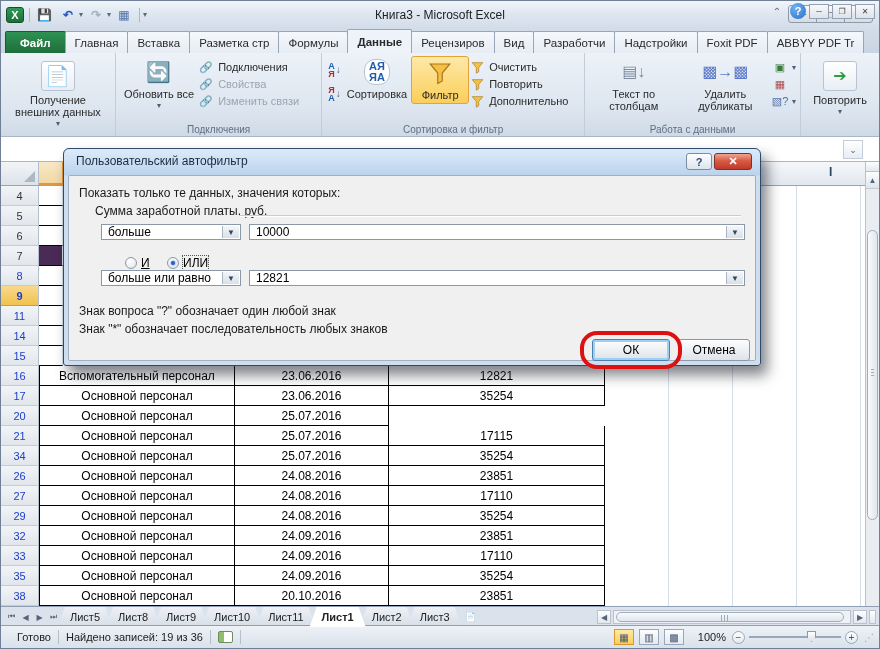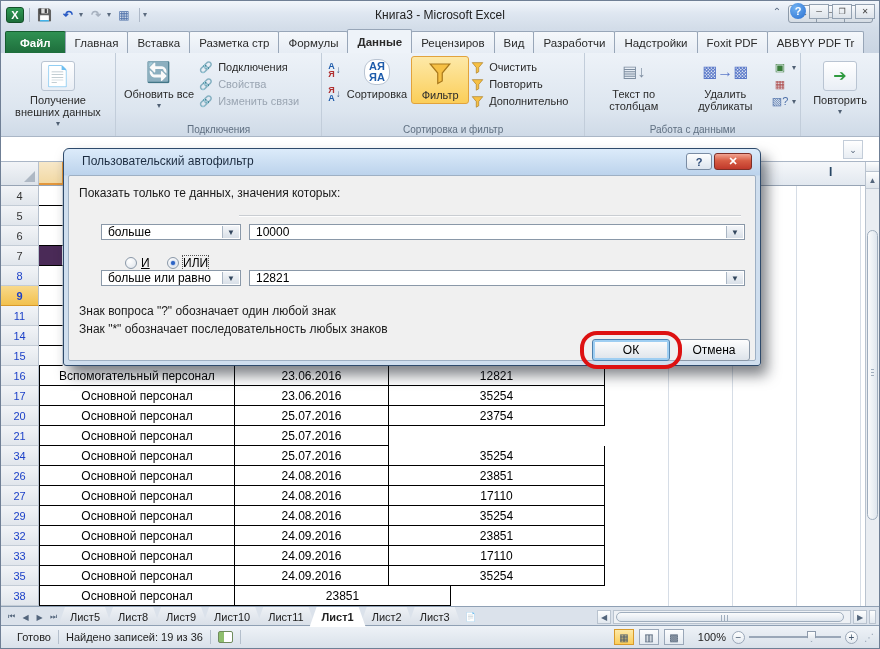--- a/index.html
+++ b/index.html
@@ -96,21 +96,21 @@
   .vs-arrow{height:17px;display:flex;align-items:center;justify-content:center;font-size:8px;color:#54667c;
     background:linear-gradient(#fdfefe,#dfe5ec);border-bottom:1px solid #c0c9d4;}
   .vs-thumb{position:absolute;left:1px;right:1px;top:68px;height:290px;border:1px solid #9fadbd;border-radius:6px;
     background:linear-gradient(90deg,#fafbfc,#dfe6ee);}
   .vs-grip{position:absolute;left:3px;right:3px;top:138px;height:7px;
     background:repeating-linear-gradient(#9fadbd 0 1px,transparent 1px 3px);}
 
   
   .dialog{position:absolute;left:62px;top:147px;width:698px;height:218px;border:1px solid #2e4a6b;border-radius:6px 6px 3px 3px;
     background:linear-gradient(#dcebfa,#bcd3ec 26px,#cfdeee 27px,#cfdeee);box-shadow:6px 9px 14px rgba(20,25,35,.55);z-index:10;}
-  .dlg-title{position:absolute;left:12px;top:5px;font-size:12px;color:#1c2c40;margin-left:6px;}
+  .dlg-title{position:absolute;left:12px;top:5px;font-size:12px;color:#1c2c40;}
   .dlg-btns{position:absolute;right:8px;top:4px;display:flex;gap:2px;}
   .dlg-help{width:26px;height:17px;border:1px solid #7a8ca3;border-radius:3px;background:linear-gradient(#fdfefe,#dce4ee);
     display:flex;align-items:center;justify-content:center;font-size:11px;color:#2c4a77;font-weight:bold;}
   .dlg-close{width:38px;height:17px;border:1px solid #7e2f28;border-radius:3px;background:linear-gradient(#f2a492,#d75c43 45%,#c0392b);
     display:flex;align-items:center;justify-content:center;font-size:11px;color:#fff;font-weight:bold;}
   .dlg-inner{position:absolute;left:4px;right:4px;top:26px;bottom:4px;background:#f0f0f0;border:1px solid #9eb0c4;border-radius:2px;}
   .dlg-label{position:absolute;font-size:12px;color:#1a1a1a;}
   .fieldline{position:absolute;left:170px;right:14px;top:39px;height:1px;background:#c9cdd2;box-shadow:0 1px 0 #fdfdfd;}
   .combo{position:absolute;height:16px;border:1px solid #8a98a8;background:#fff;font-size:12px;color:#000;
     display:flex;align-items:center;padding-left:6px;}
@@ -468,34 +468,34 @@
           <div class="grow">
         <div class="rowhdr">
               <span>20</span>
             </div>
         <div class="cell c-name">
               <span>Основной персонал</span>
             </div>
         <div class="cell c-date">
               <span>25.07.2016</span>
             </div>
-        <div class="cell c-sum">
-              <span>23754</span>
-            </div>
       </div>
           <div class="grow">
         <div class="rowhdr">
               <span>21</span>
             </div>
         <div class="cell c-name">
               <span>Основной персонал</span>
             </div>
         <div class="cell c-date">
               <span>25.07.2016</span>
             </div>
+        <div class="cell c-sum">
+              <span>17115</span>
+            </div>
       </div>
           <div class="grow">
         <div class="rowhdr">
               <span>34</span>
             </div>
         <div class="cell c-name">
               <span>Основной персонал</span>
             </div>
         <div class="cell c-date">
               <span>25.07.2016</span>
@@ -587,20 +587,23 @@
         <div class="cell c-sum">
               <span>35254</span>
             </div>
       </div>
           <div class="grow">
         <div class="rowhdr">
               <span>38</span>
             </div>
         <div class="cell c-name">
               <span>Основной персонал</span>
+            </div>
+        <div class="cell c-date">
+              <span>20.10.2016</span>
             </div>
         <div class="cell c-sum">
               <span>23851</span>
             </div>
       </div>
         </div>
   </div>
 
   <div class="vscroll">
     <div class="vs-box"></div>
@@ -611,20 +614,21 @@
   </div>
 
   <div class="dialog">
     <div class="dlg-title">Пользовательский автофильтр</div>
     <div class="dlg-btns">
       <span class="dlg-help">?</span>
       <span class="dlg-close">✕</span>
     </div>
     <div class="dlg-inner">
       <div class="dlg-label" style="left:10px;top:10px;">Показать только те данных, значения которых:</div>
+      <div class="dlg-label" style="left:26px;top:28px;">Сумма заработной платы, руб.</div>
       <div class="fieldline"></div>
 
       <div class="combo" style="left:32px;top:48px;width:140px;">
         <span>больше</span>
         <span class="drop">▼</span>
       </div>
       <div class="combo" style="left:180px;top:48px;width:496px;">
         <span>10000</span>
         <span class="drop">▼</span>
       </div>

